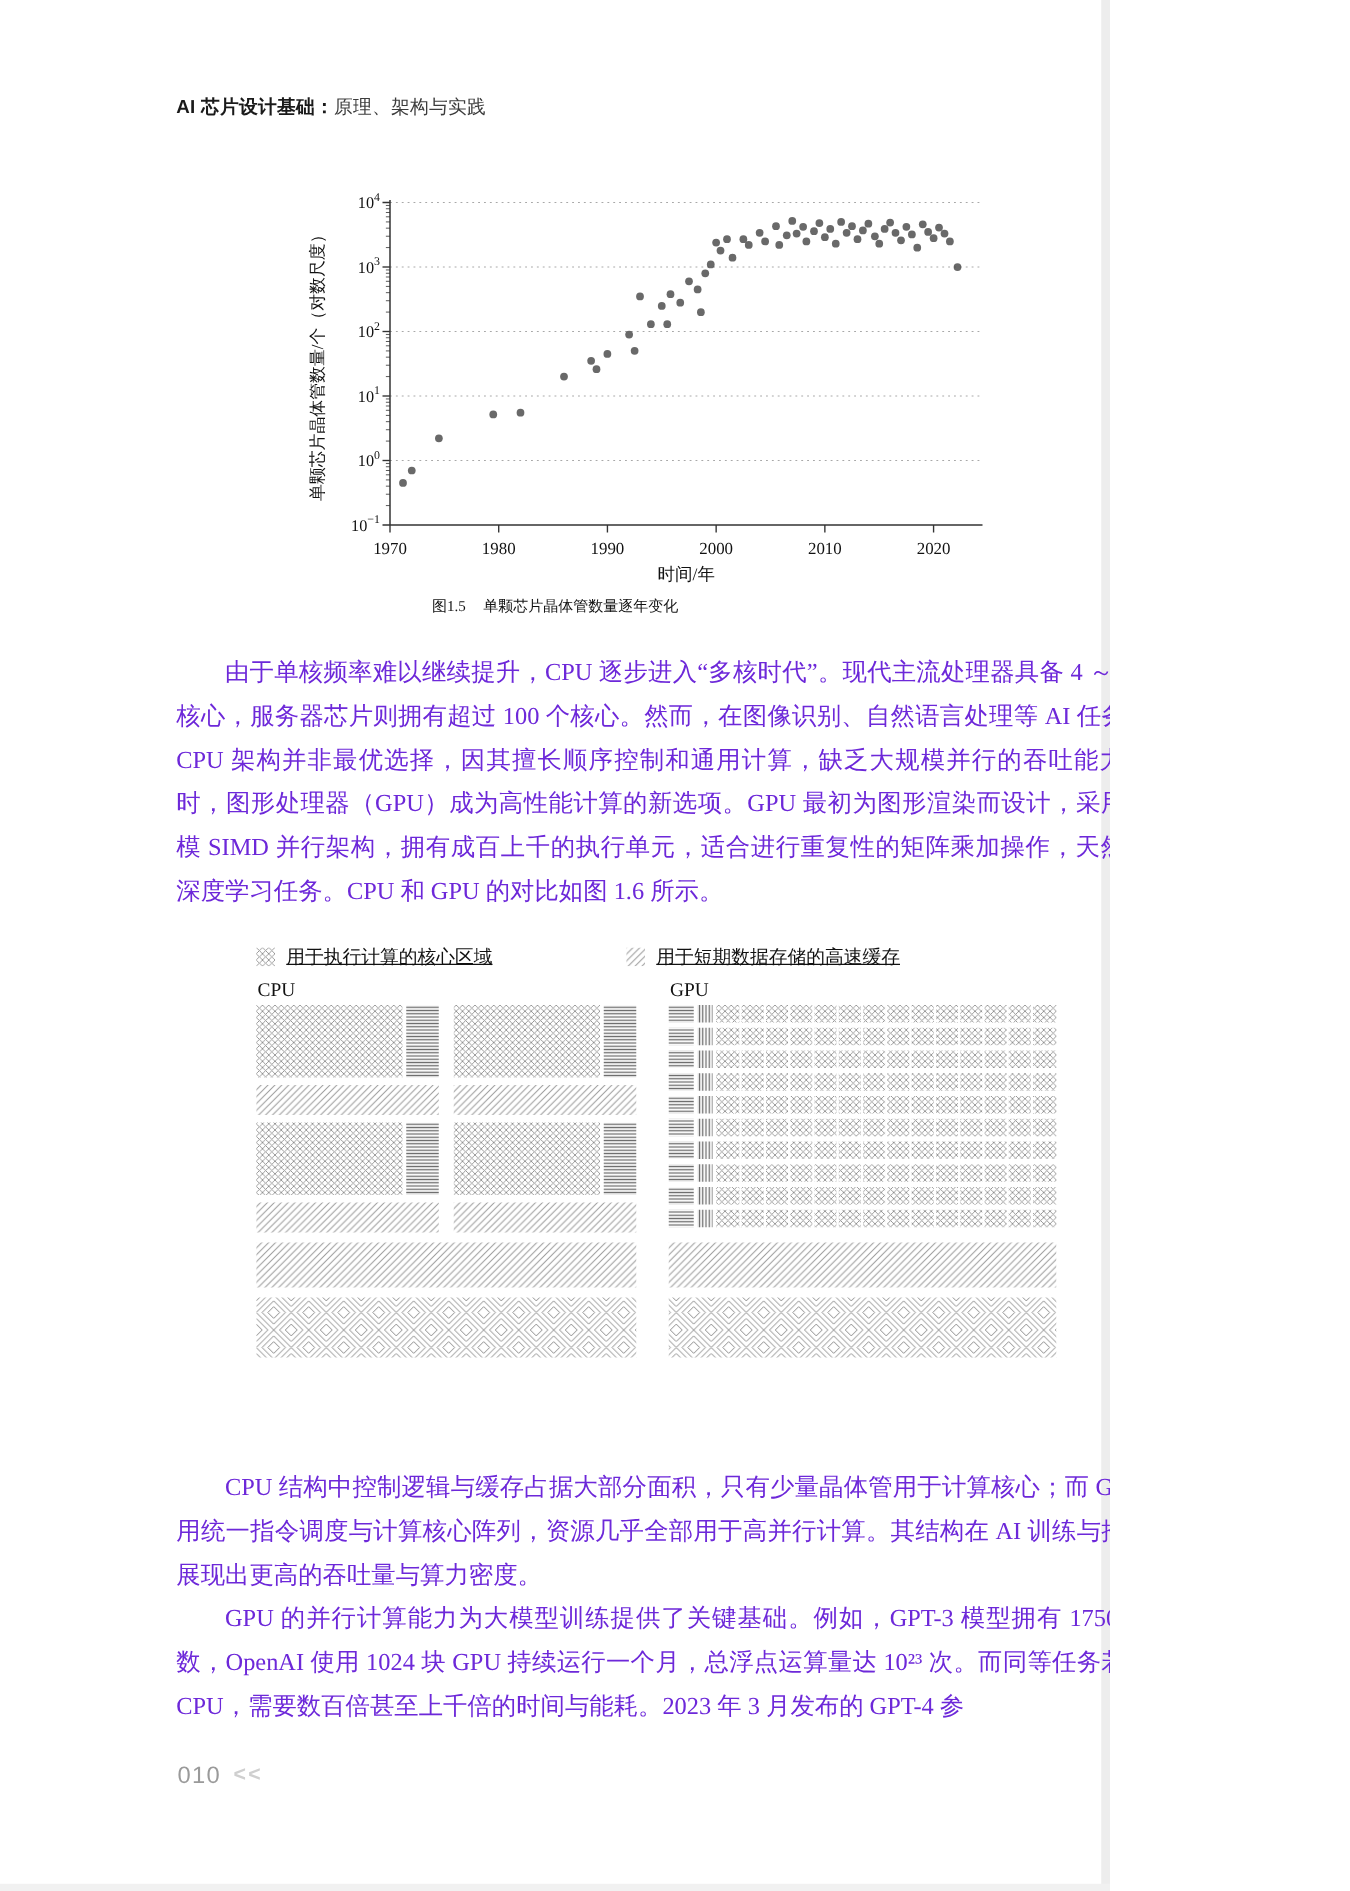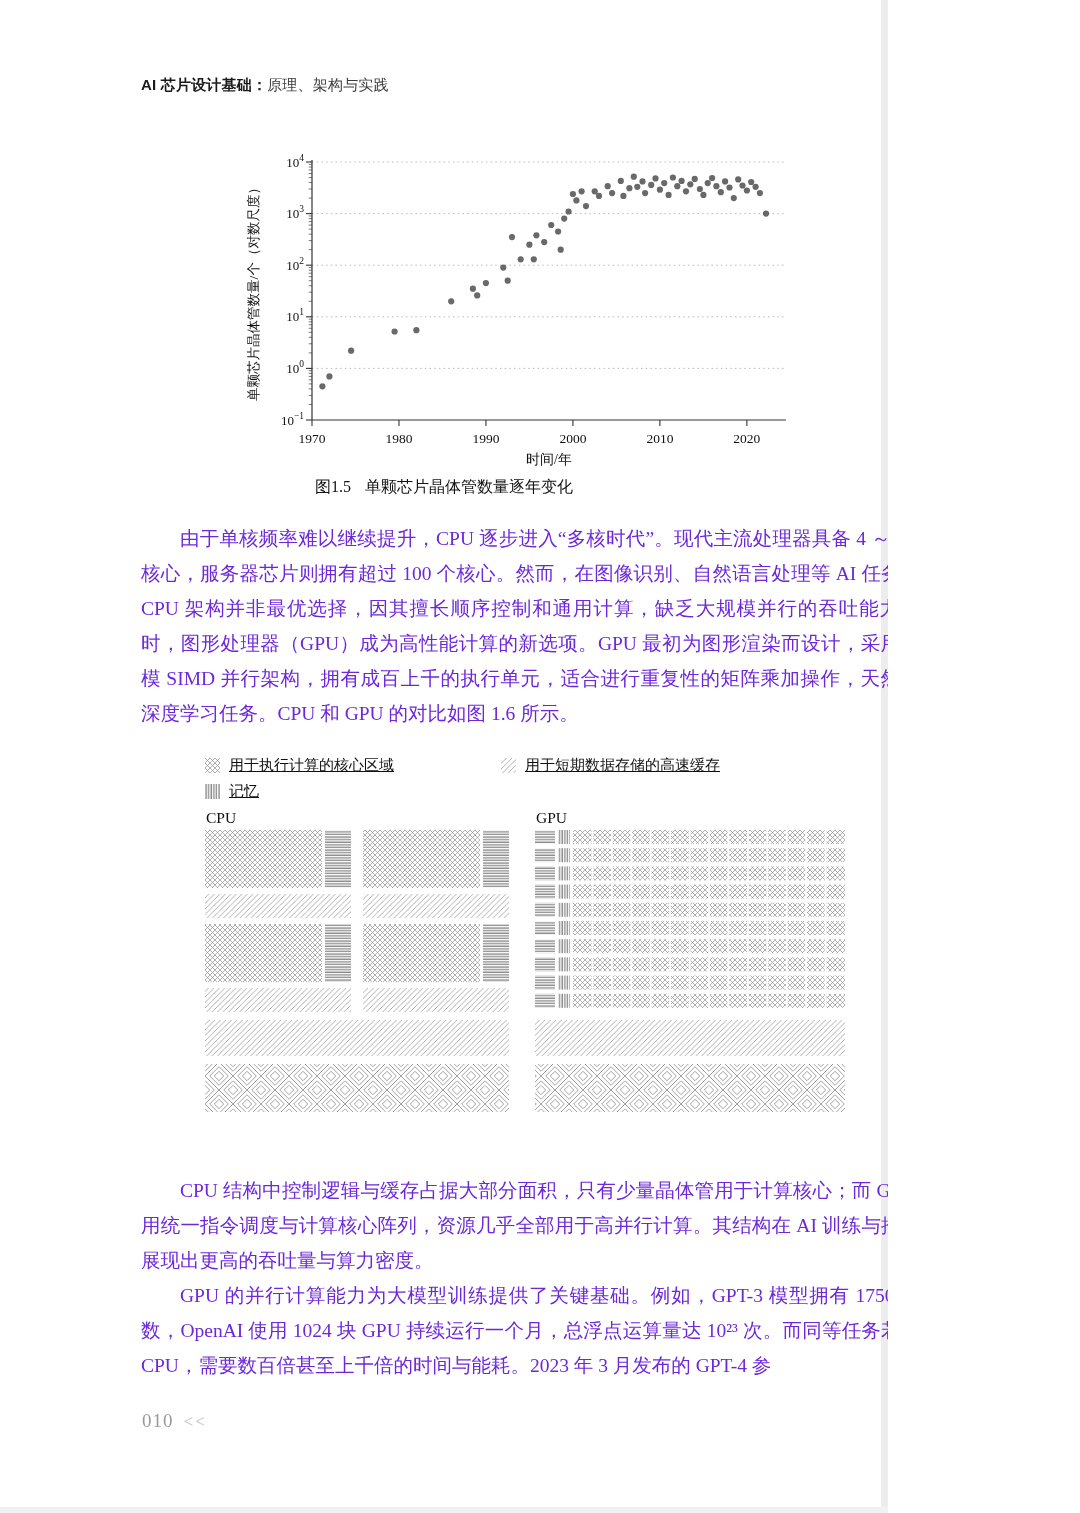--- a/index.html
+++ b/index.html
@@ -8,40 +8,40 @@
   .edge-r{position:absolute;right:0;top:0;width:7px;height:100%;background:#ededed;}
   .edge-b{position:absolute;left:0;bottom:0;width:100%;height:6px;background:#f1f1f1;}
 
   .hdr{position:absolute;left:141px;top:76px;font-family:"Liberation Sans","DejaVu Sans",sans-serif;
        font-size:15px;color:#222;letter-spacing:.2px;}
   .hdr .bold{font-weight:700;color:#1a1a1a;}
   .hdr .rest{font-weight:400;color:#3c3c3c;}
 
   .chart-wrap{position:absolute;left:240px;top:148px;width:560px;height:330px;}
 
-  .fig-caption{position:absolute;left:0;width:100%;text-align:center;font-size:16px;color:#111;}
+  .fig-caption{position:absolute;left:0;width:100%;text-align:center;font-size:12px;color:#111;}
   #cap15{top:477px;}
   #cap16{top:1133px;}
   .cap-label{display:inline-block;margin-right:14px;}
 
   .para{position:absolute;left:141px;width:799px;text-align:justify;font-size:19.5px;
         line-height:35px;color:#6d28d9;}
   #p1{top:521px;}
   #p23{top:1173px;}
   .para p{margin:0;text-indent:2em;}
 
   .fig16{position:absolute;left:205px;top:756px;width:660px;}
   .legend{display:grid;grid-template-columns:296px 1fr;row-gap:7px;column-gap:0;
           font-size:15px;color:#111;margin-bottom:9px;text-decoration:underline;}
   .legend .item{display:flex;align-items:center;gap:9px;}
   .legend svg{flex:0 0 auto;display:block;}
   #fig16-svg{display:block;margin-top:3px;}
 
-  .footer{position:absolute;left:142px;top:1410px;display:flex;align-items:flex-end;gap:10px;
-          font-family:Liberation Serif, serif;}
+  .footer{position:absolute;left:142px;top:1410px;display:flex;align-items:flex-start;gap:10px;
+          font-family:Liberation Sans, sans-serif;}
   .footer .num{font-size:19px;color:#9a9a9a;letter-spacing:1px;}
   .footer .marks{font-size:17px;font-weight:700;color:#cfcfcf;letter-spacing:2px;}
 </style>
 </head>
 <body>
 
 <svg width="0" height="0" style="position:absolute" aria-hidden="true">
   <defs>
     <pattern id="p-core" width="5" height="5" patternUnits="userSpaceOnUse">
       <path d="M0 0L5 5M0 5L5 0" stroke="#8f8f8f" stroke-width="0.7" fill="none"></path>
@@ -231,26 +231,20 @@
             <rect width="15" height="15" fill="url(#p-core)"></rect>
           </svg>
         <span>用于执行计算的核心区域</span>
       </div>
       <div class="item">
         <svg width="15" height="15">
             <rect width="15" height="15" fill="url(#p-cache)"></rect>
           </svg>
         <span>用于短期数据存储的高速缓存</span>
       </div>
-      <div class="item">
-        <svg width="15" height="15">
-            <rect width="15" height="15" fill="url(#p-memlines)"></rect>
-          </svg>
-        <span>记忆</span>
-      </div>
     </div>
     <svg id="fig16-svg" width="660" height="304" viewBox="0 0 660 304">
         <text font-family="Liberation Serif,DejaVu Serif,serif" x="1" y="13" font-size="15.5" fill="#111">CPU</text>
         <text font-family="Liberation Serif,DejaVu Serif,serif" x="331" y="13" font-size="15.5" fill="#111">GPU</text>
         <rect x="0" y="20" width="117" height="58" fill="url(#p-core)"></rect>
         <rect x="120" y="20" width="26" height="58" fill="url(#p-control)"></rect>
         <rect x="158" y="20" width="117" height="58" fill="url(#p-core)"></rect>
         <rect x="278" y="20" width="26" height="58" fill="url(#p-control)"></rect>
         <rect x="0" y="84" width="146" height="24" fill="url(#p-cache)"></rect>
         <rect x="158" y="84" width="146" height="24" fill="url(#p-cache)"></rect>

